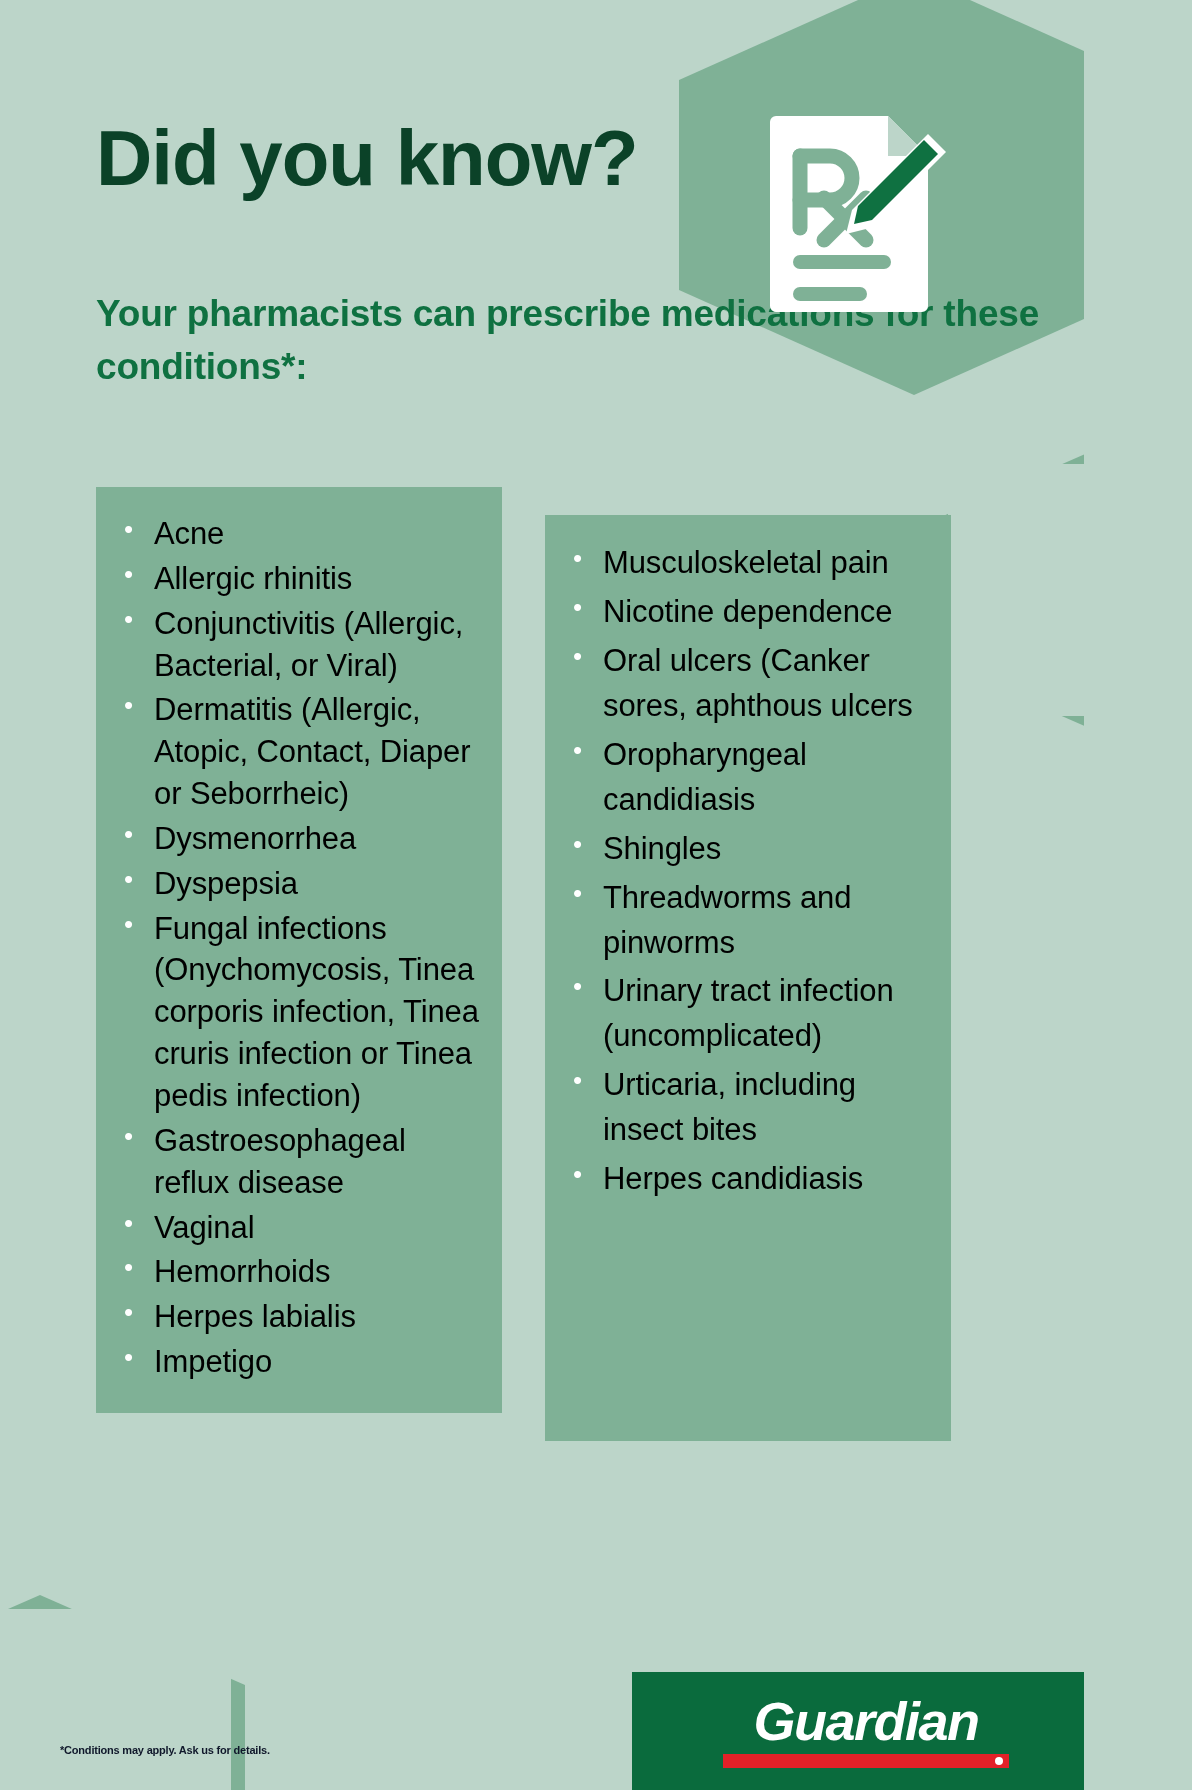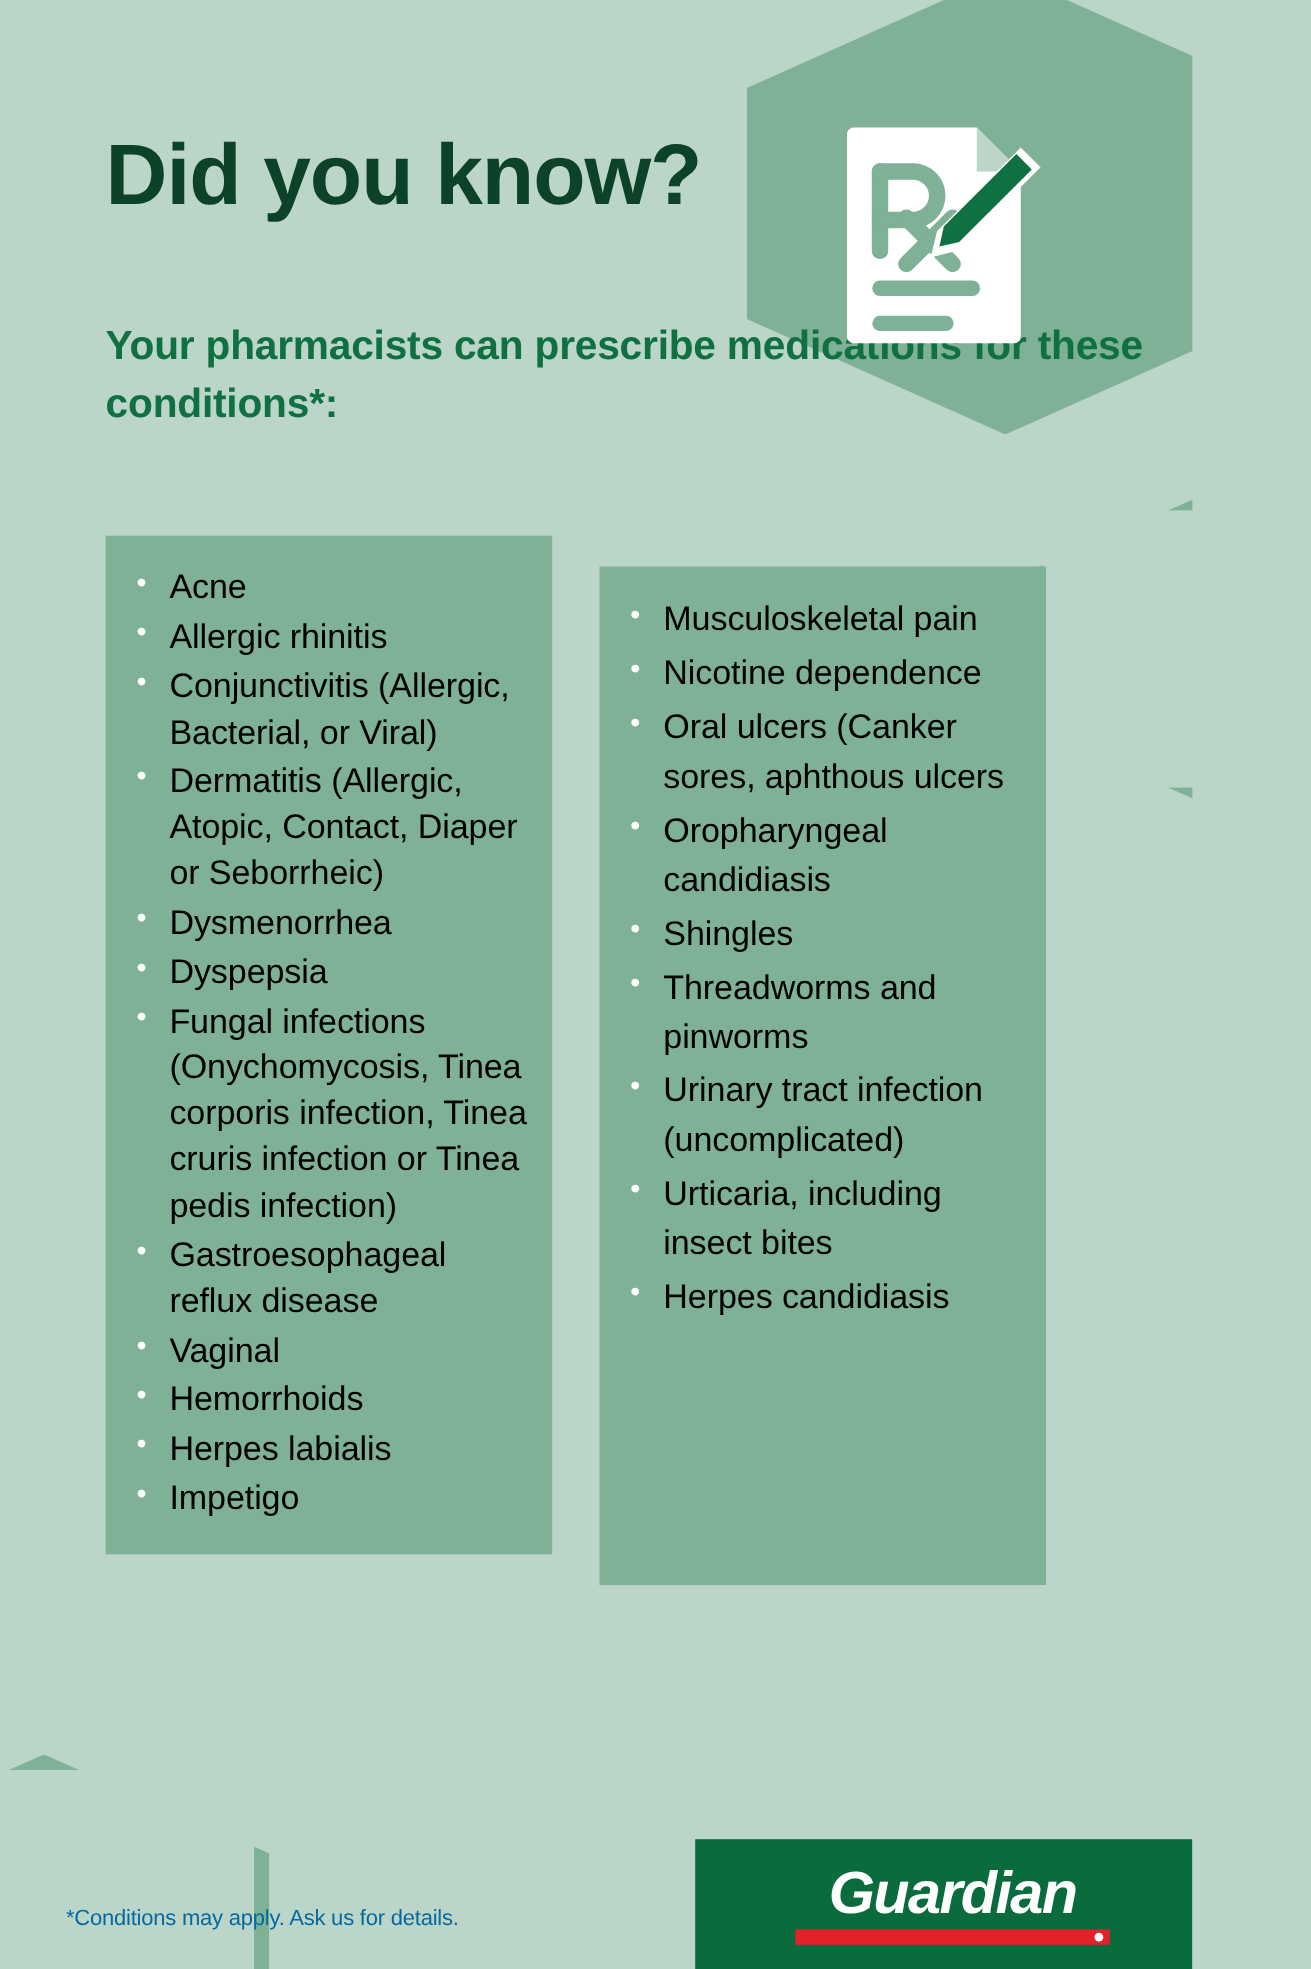--- a/index.html
+++ b/index.html
@@ -97,23 +97,24 @@
     left:6px; top:-1px;
     font-size:26px;
     color:#ffffff;
   }
   #card-right ul.cond-list li { line-height:1.45; margin-bottom:4px; }
 
   
   #disclaimer {
     position:absolute;
     left:60px; bottom:34px;
-    font-size:20px;
-    color:#0369a1;
+    font-size:11px;
+    color:#0f172a;
     letter-spacing:-0.2px;
+    font-weight:bold;
   }
   #logo-block {
     position:absolute;
     right:0; bottom:0;
     width:452px; height:118px;
     background:#0a6b3d;
     display:flex;
     flex-direction:column;
     align-items:center;
     justify-content:center;

